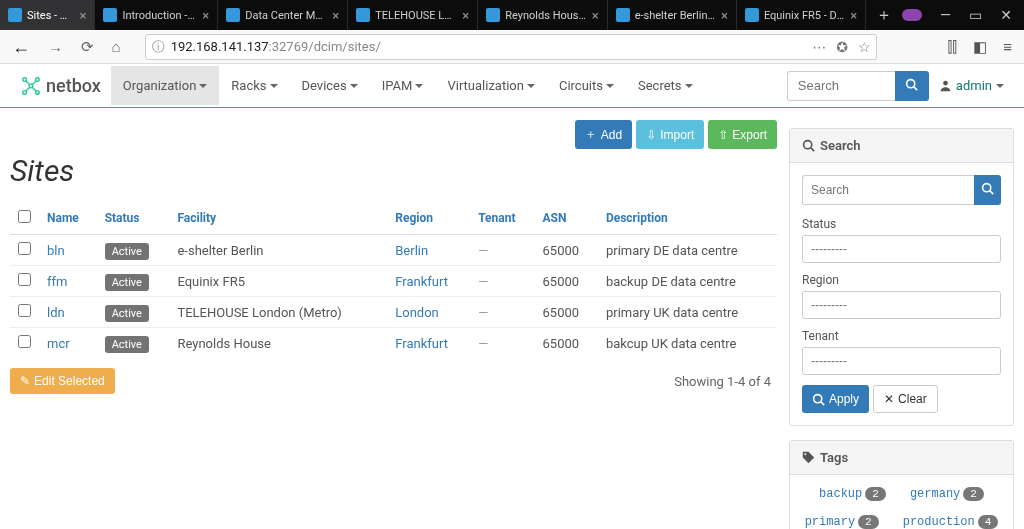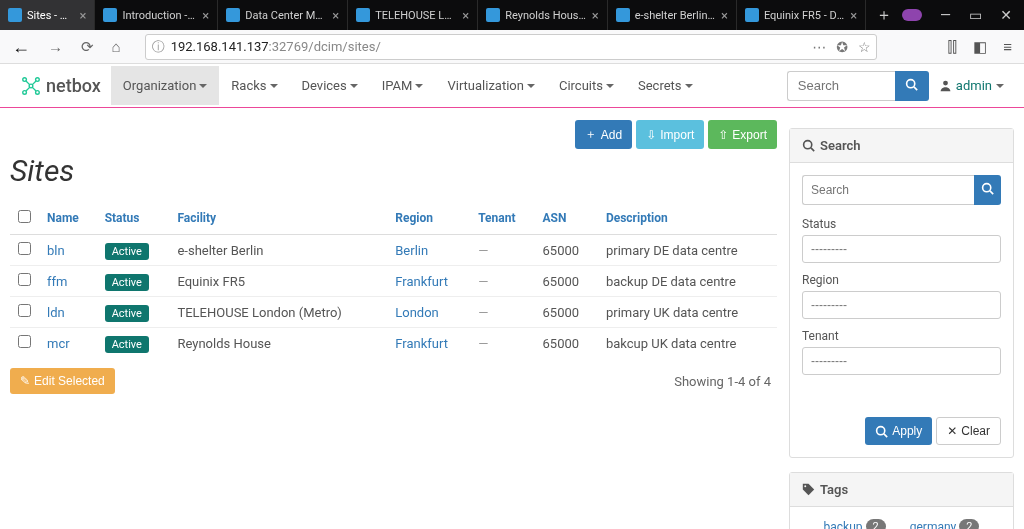--- a/index.html
+++ b/index.html
@@ -54,38 +54,38 @@
   .btn-warning { background: #f0ad4e; }
   .btn-default { background: #fff; color: #333; border:1px solid #ccc; }
 
   h1.page-title { font-size: 30px; font-weight: 400; color: #333; margin: 4px 0 14px 0; font-style: italic; }
 
   table { width: 100%; border-collapse: collapse; }
   th { text-align: left; padding: 8px 8px; font-size: 12px; font-weight: 700; color: #337ab7; border-bottom: 1px solid #ddd; cursor:pointer; }
   th.nolink { color: #333; cursor: default;}
   td { padding: 7px 8px; border-top: 1px solid #eee; font-size: 13px; color: #555; }
   td a { color: #337ab7; text-decoration: none; }
-  .label-success { background: #0f766e; color: #fff; padding: 2px 7px; border-radius: 3px; font-size: 11px; }
+  .label-success { background: #737373; color: #fff; padding: 2px 7px; border-radius: 3px; font-size: 11px; }
   .dash { color: #999; }
   .table-foot { display: flex; align-items: center; margin-top: 10px; }
   .showing { margin-left: auto; color: #666; font-size: 13px; padding-right: 6px;}
 
   
   .panel { border: 1px solid #ddd; border-radius: 3px; margin-top: 14px; }
   .panel-heading { background: #f5f5f5; padding: 9px 12px; border-bottom: 1px solid #ddd; font-weight: 600; color: #555; font-size: 13px; display:flex; align-items:center; gap:5px;}
   .panel-body { padding: 12px; }
   .form-label { display:block; font-size:12px; color:#555; margin-bottom:4px; }
   .form-select { width:100%; height:28px; border:1px solid #ccc; border-radius:3px; color:#999; padding:0 8px; font-size:12px; margin-bottom:10px;}
   .side-search { display:flex; margin-bottom:12px;}
   .side-search input { flex:1; height:30px; border:1px solid #ccc; border-right:none; border-radius:3px 0 0 3px; padding:0 8px; font-size:12px;}
   .side-search button { width:34px; background:#337ab7; border:none; border-radius:0 3px 3px 0; color:#fff; cursor:pointer;}
-  .panel-actions { display:flex; justify-content:flex-end; gap:4px;margin-top:32px; }
+  .panel-actions { display:flex; gap:4px; }
 
   .tags-list { display:flex; flex-wrap:wrap; gap:14px 24px; justify-content:center; font-size:12px;}
-  .tag-item { display:flex; align-items:center; gap:3px; cursor:pointer;}
+  .tag-item { display:flex; align-items:center; gap:3px; cursor:pointer;font-family:Liberation Mono, monospace;}
   .tag-name { color:#337ab7; }
   .tag-count { background:#777; color:#fff; border-radius:8px; padding:1px 7px; font-size:11px; min-width:10px; text-align:center;}
 
   input[type=checkbox] { cursor: pointer; }
   .svg-icon { width:13px; height:13px; }
 </style>
 </head>
 <body>
 
 <div class="browser-chrome">

